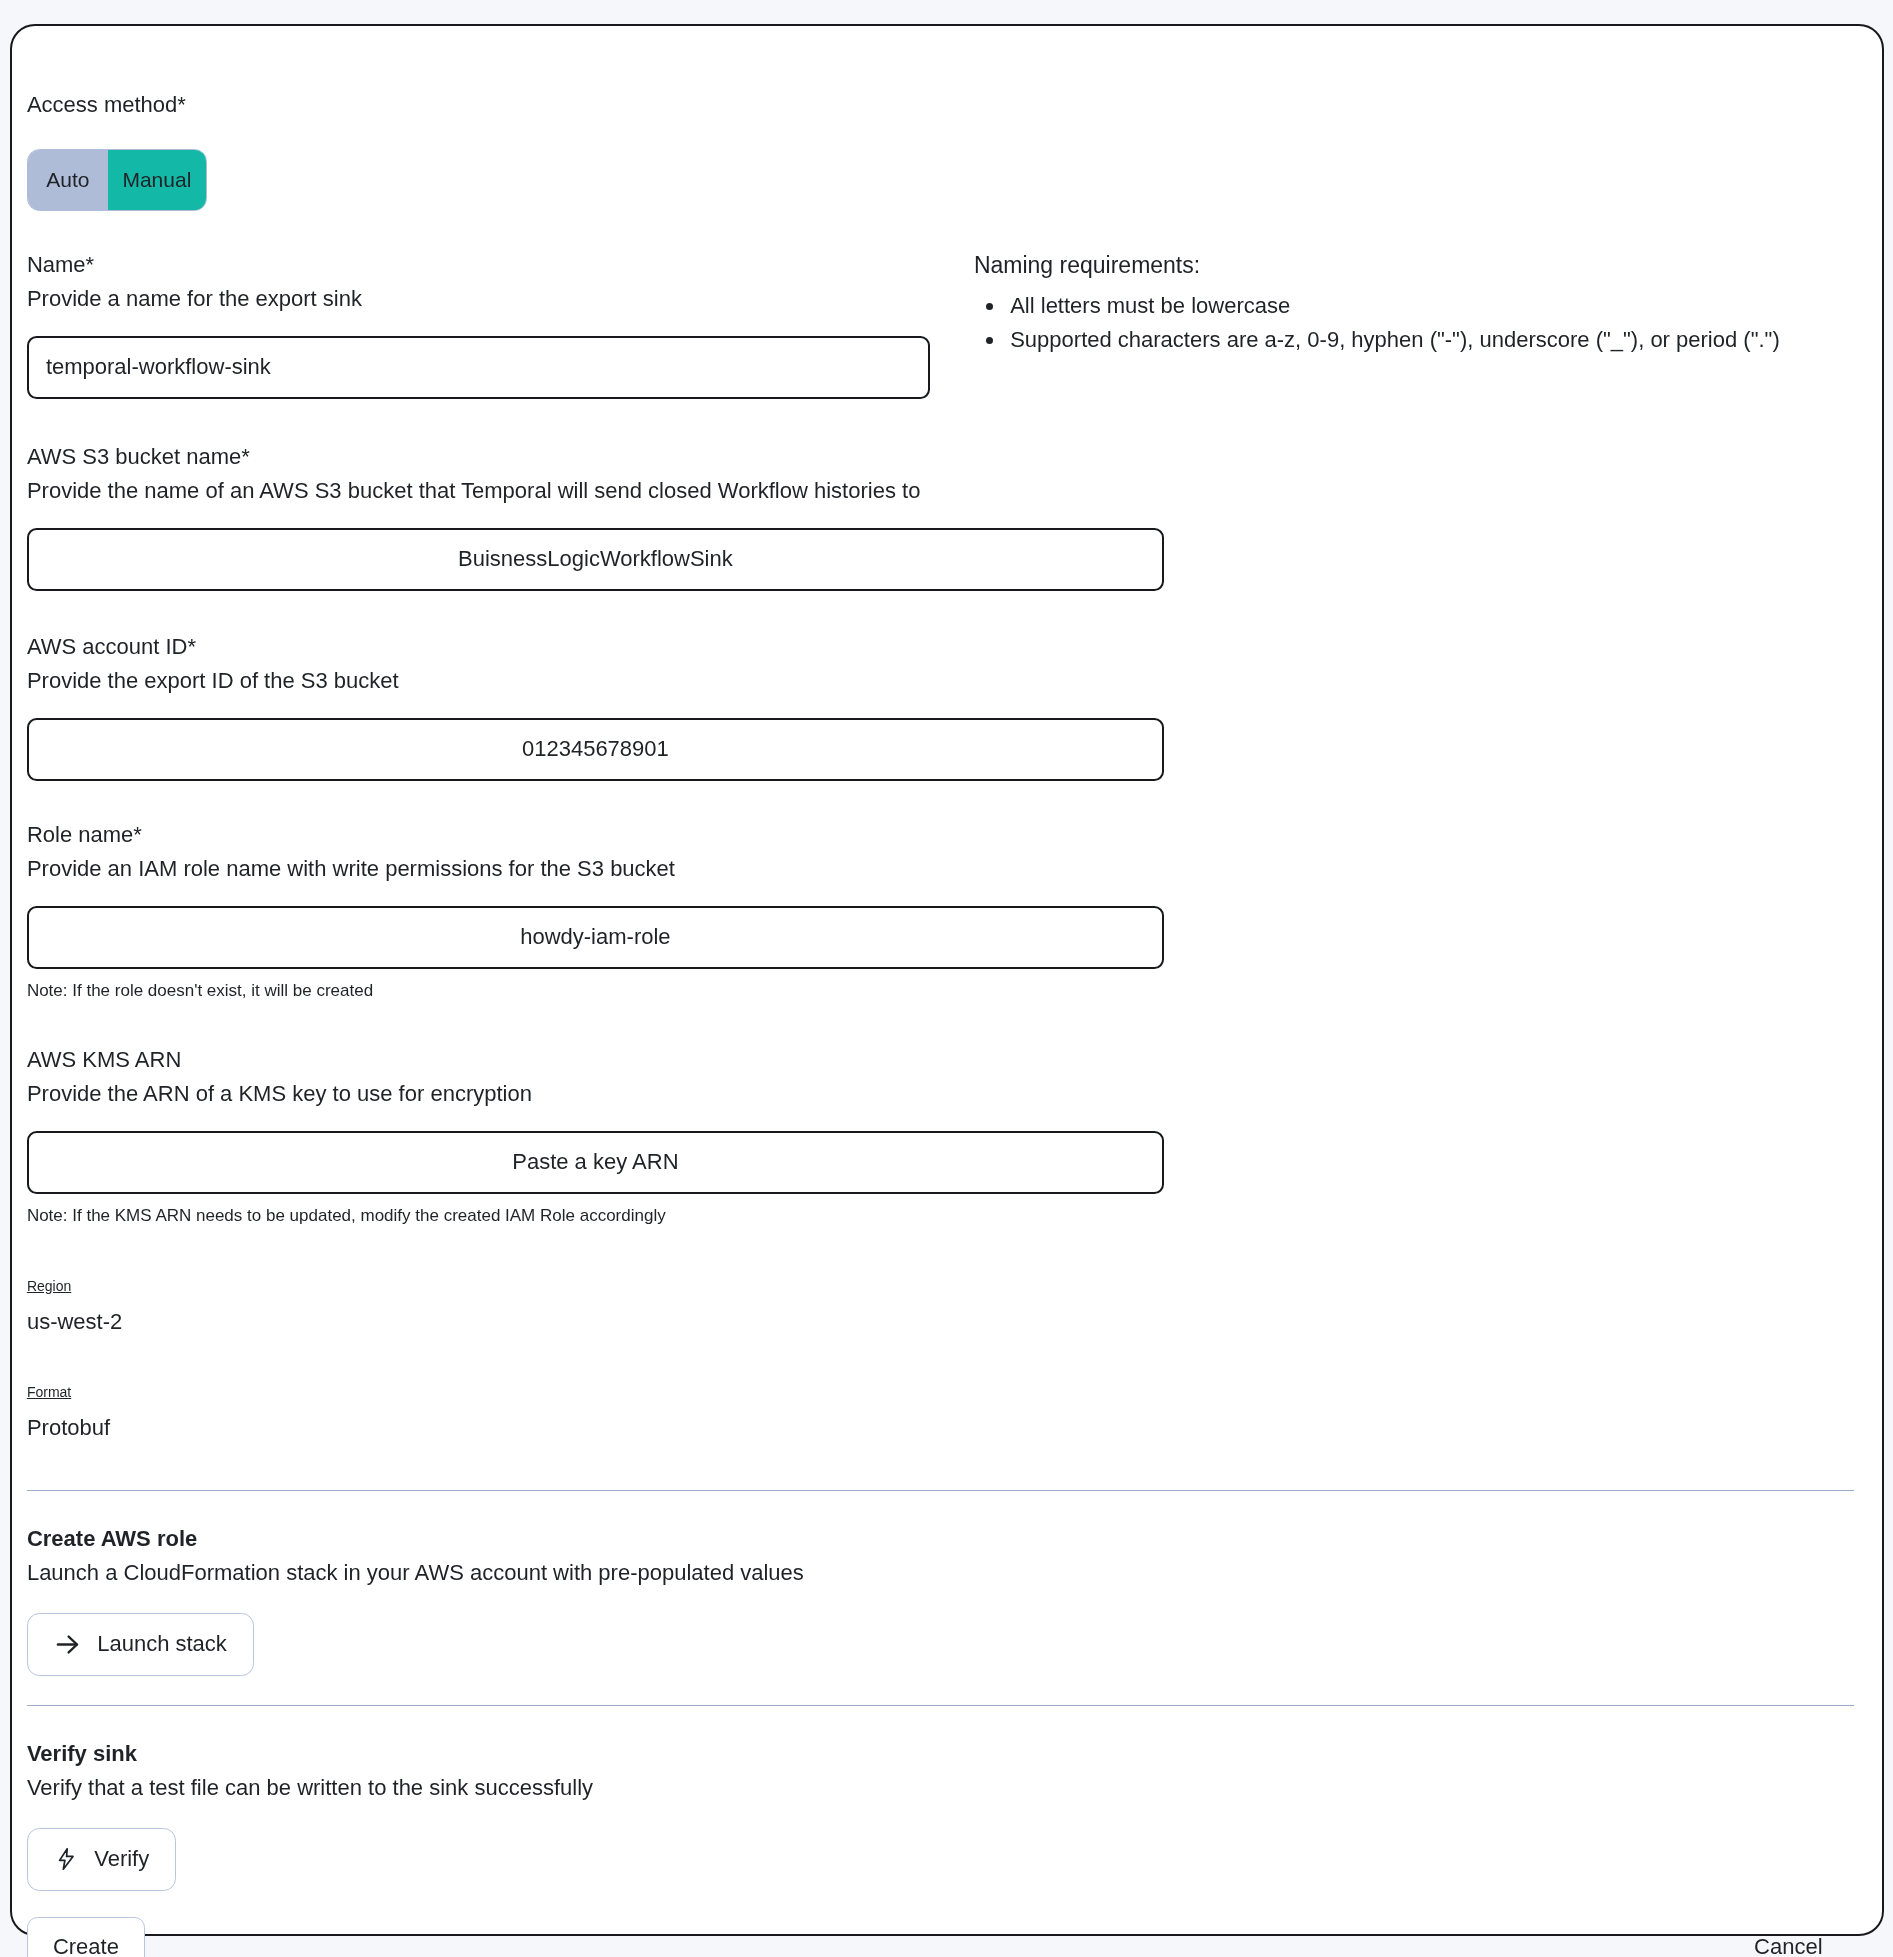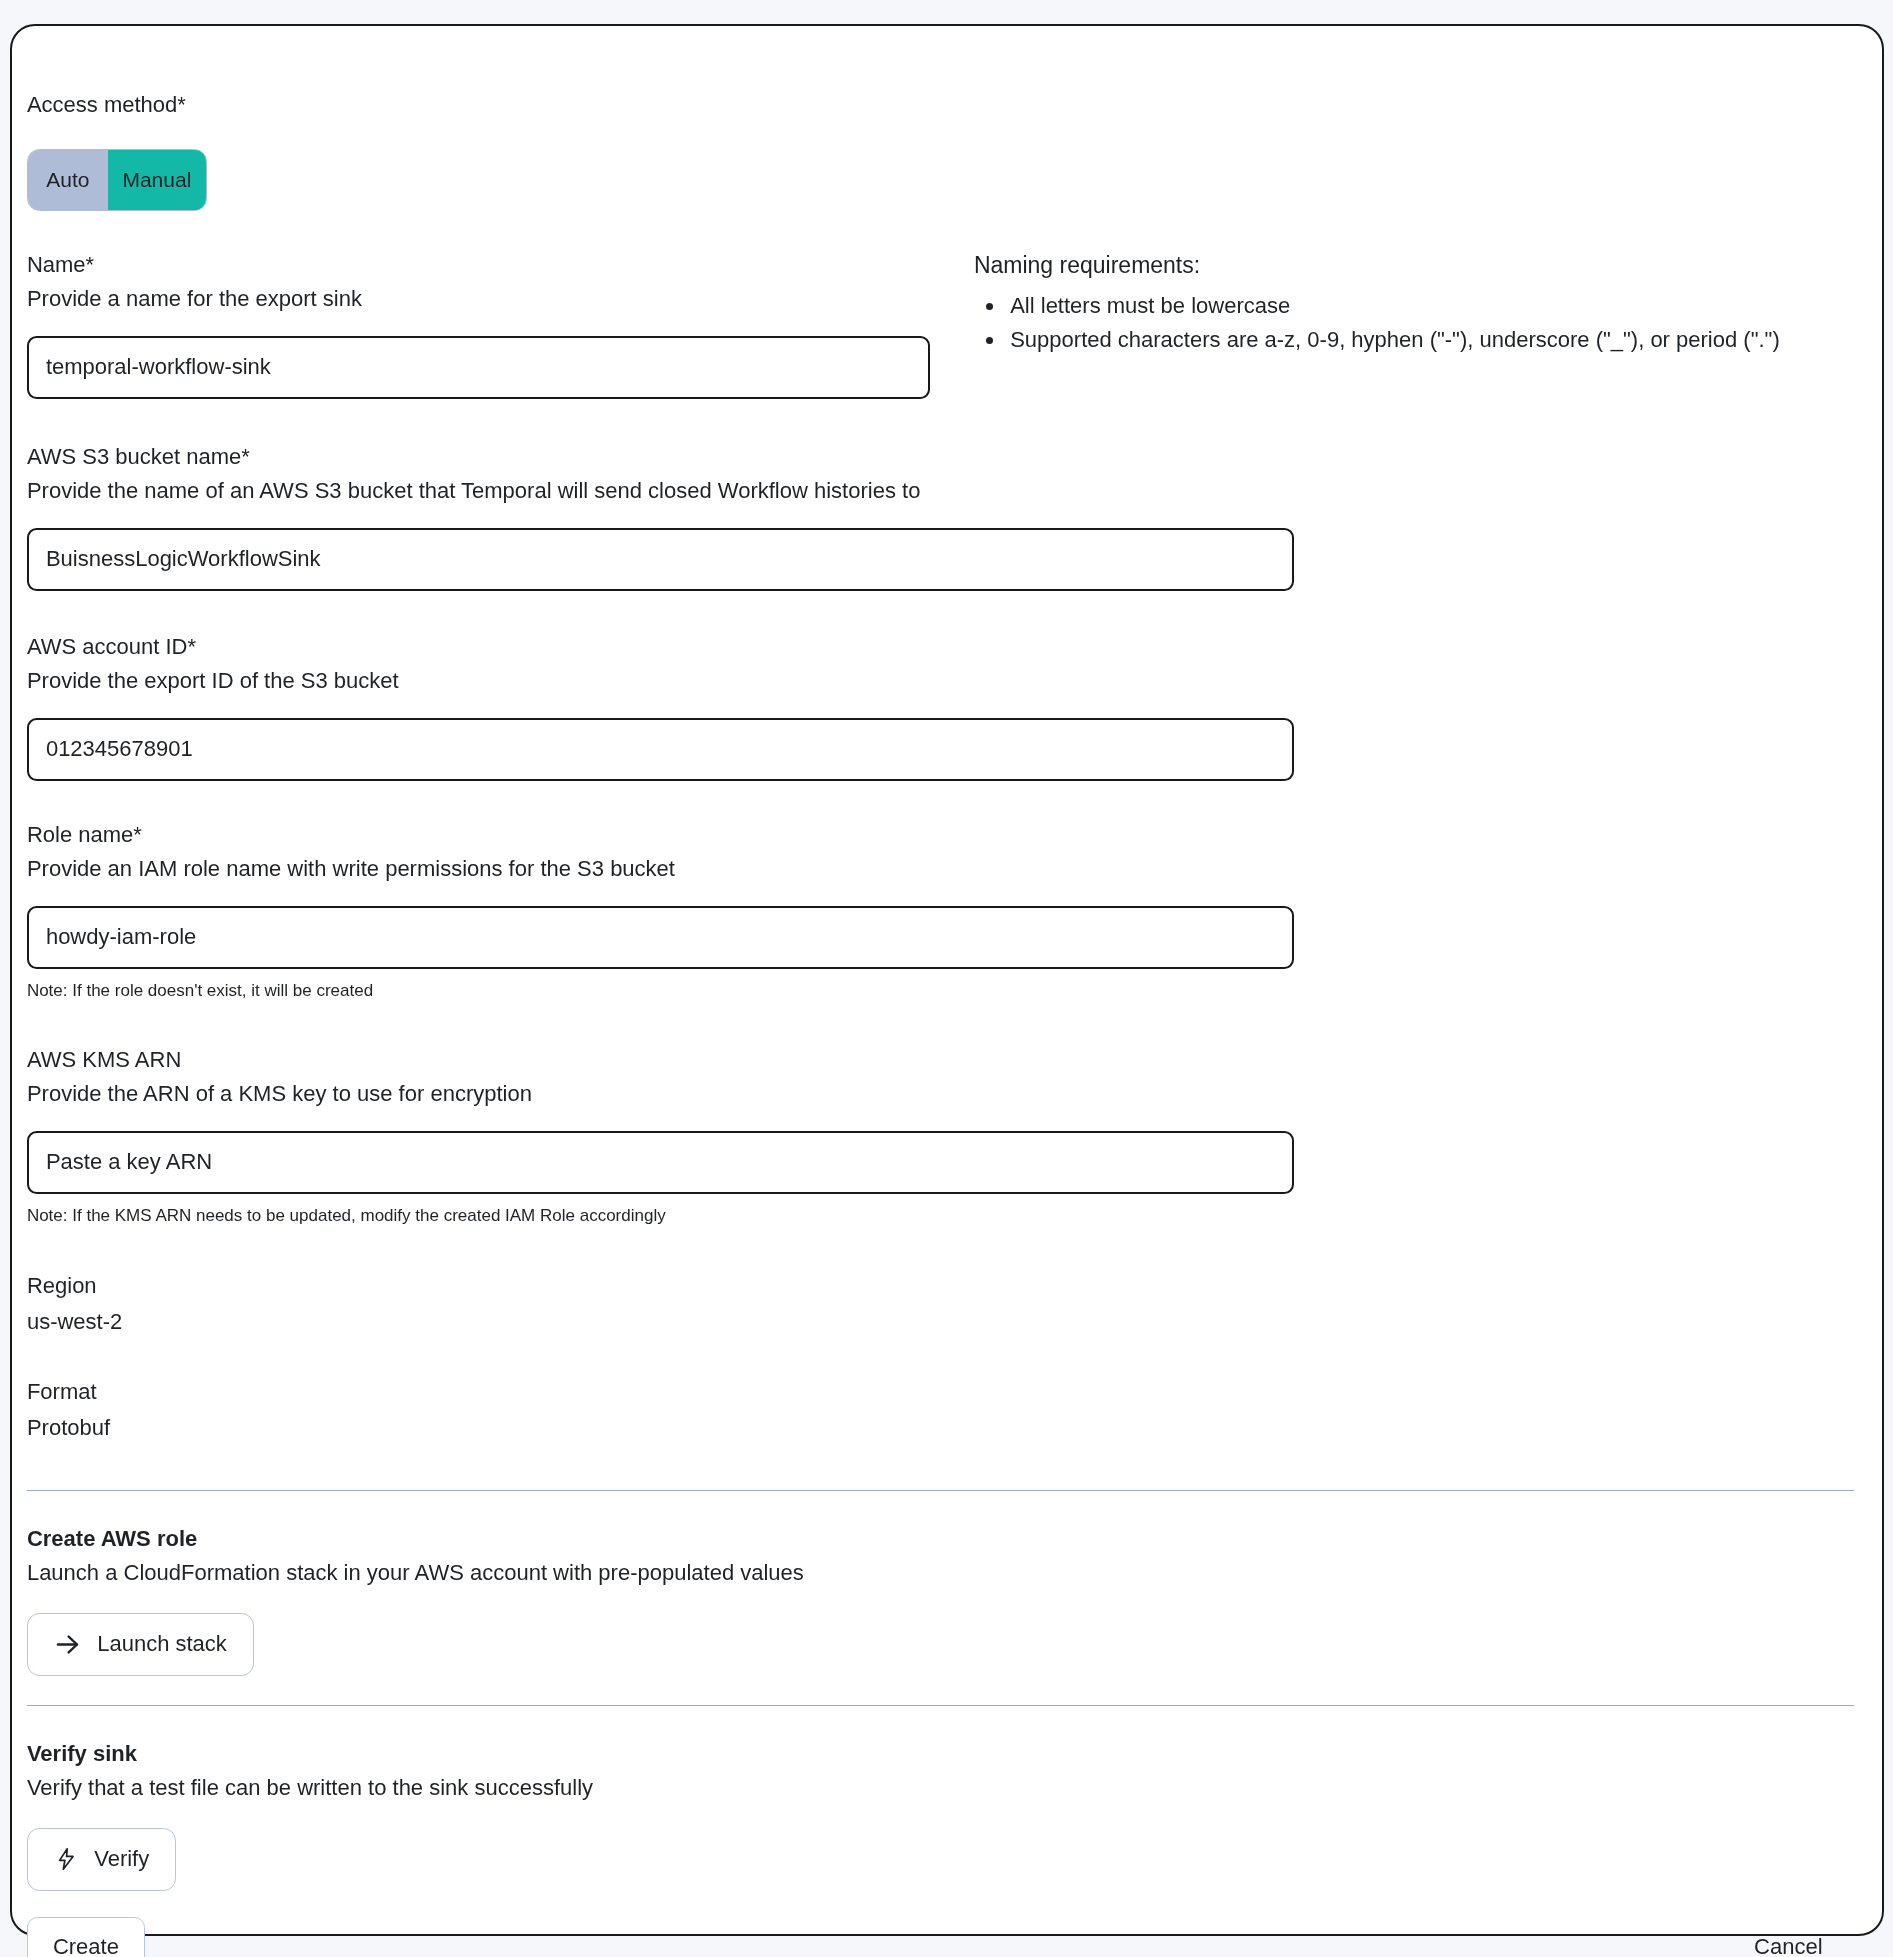--- a/index.html
+++ b/index.html
@@ -61,38 +61,38 @@
     border: 2.4px solid #17191c;
     border-radius: 9.6px;
     background: #ffffff;
     font-family: inherit;
     font-size: 22px;
     color: #1f2226;
     padding: 0 17px;
     outline: none;
   }
   .text-input::placeholder { color: #1f2226; opacity: 1; }
-  .input-wide  { width: 1267px; }
+  .input-wide  { width: 1137px; text-align: center; }
 
   .req-title { font-size: 23px; line-height: 32.5px; }
   .req-list {
     margin: 7.6px 0 0 0;
     padding-left: 32.5px;
     max-width: 860px;
   }
   .req-list li { font-size: 22px; line-height: 34px; padding-left: 3.8px; }
 
   .field-group-s3   { margin-top: 42px; }
   .field-group-acct { margin-top: 40px; }
   .field-group-role { margin-top: 38px; }
   .field-group-kms  { margin-top: 43px; }
 
   .ro-group-region { margin-top: 44px; }
   .ro-group-format { margin-top: 38px; }
-  .ro-label { font-size: 22px; line-height: 32px; }
+  .ro-label { font-size: 14px; line-height: 32px; text-decoration: underline; }
   .ro-value { font-size: 22px; line-height: 32px; margin-top: 3.8px; }
 
   .divider {
     border: none;
     border-top: 1.9px solid #9bacc8;
     margin: 46px 0 0 0;
   }
   .divider-2 { margin-top: 29px; }
 
   .action-section { margin-top: 32px; }

